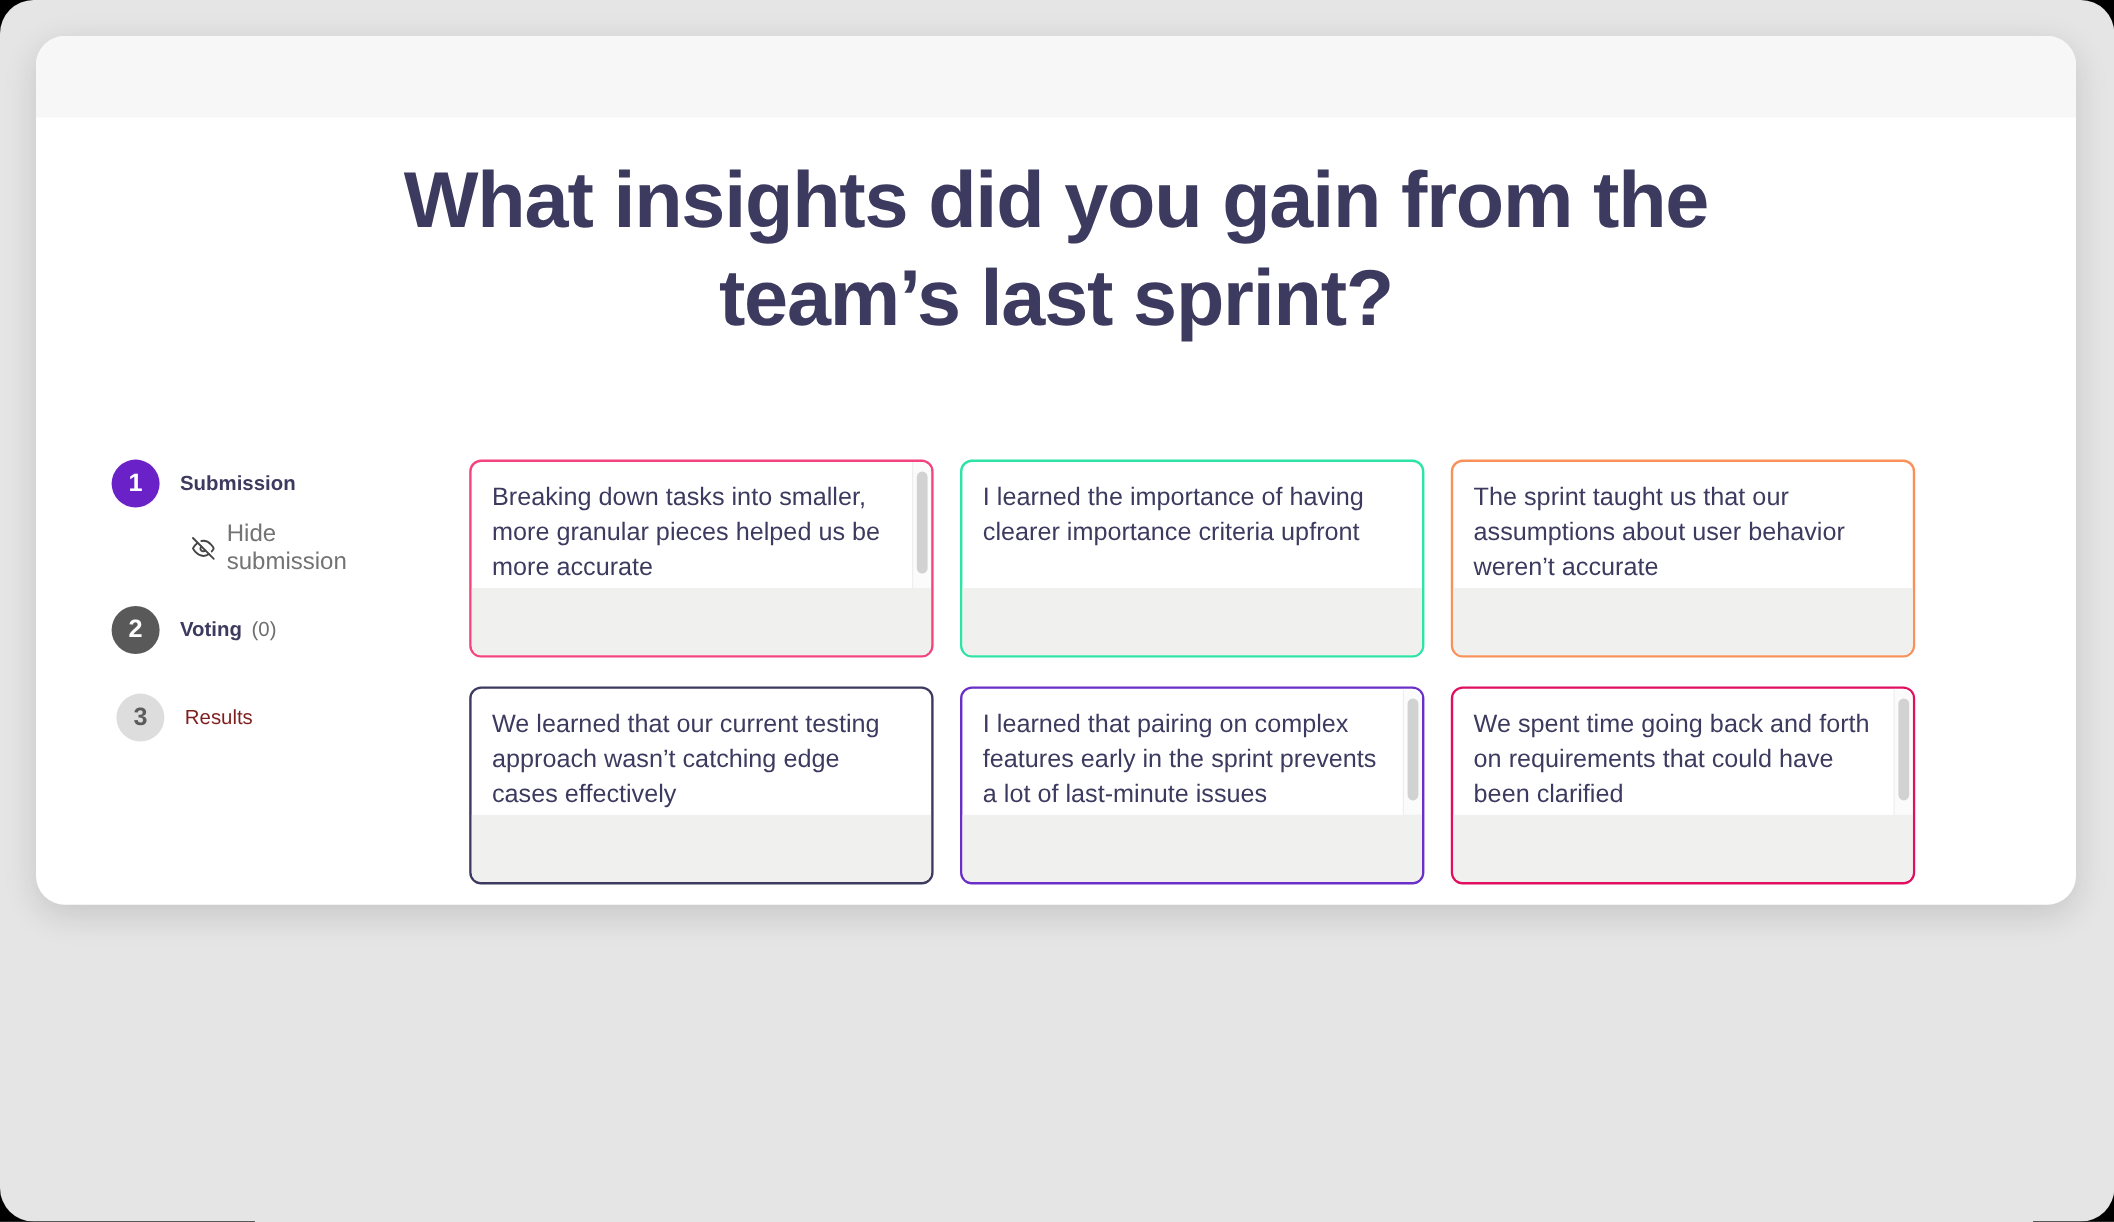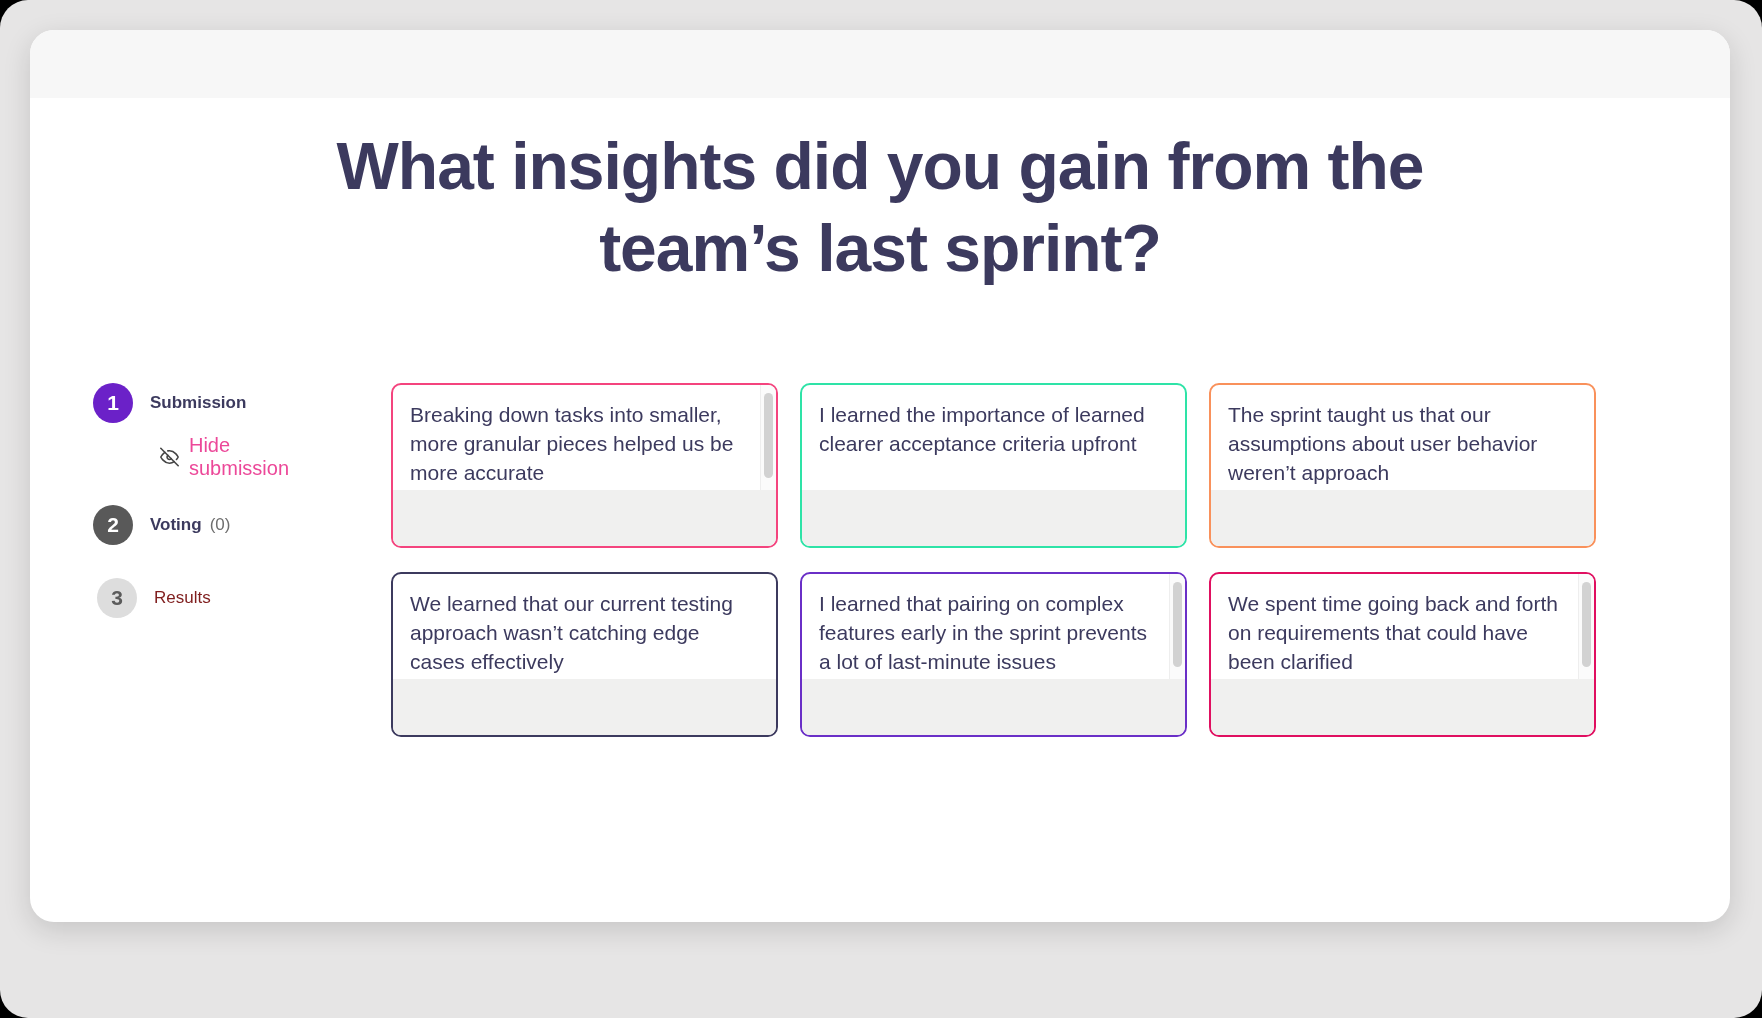--- a/index.html
+++ b/index.html
@@ -11,21 +11,21 @@
     width: 1762px;
     height: 1018px;
     background: #E6E5E5;
     border-radius: 28px;
     overflow: hidden;
   }
 
   .window {
     position: absolute;
     left: 30px; top: 30px;
-    width: 1700px; height: 892px;
+    width: 1700px; height: 724px;
     background: #FFFFFF;
     border-radius: 24px;
     box-shadow: 0 8px 28px rgba(0,0,0,0.14);
     overflow: hidden;
   }
 
   .window-header {
     height: 68px;
     background: #F7F7F7;
   }
@@ -68,21 +68,21 @@
   .step-label .count { font-weight: 400; color: #6E6E6E; margin-left: 8px; }
   .step-label.muted { color: #7f1d1d; font-weight: 400; }
 
   .substep-row {
     position: absolute;
     left: 130px; top: 404px;
     display: flex; align-items: center; gap: 10px;
     color: #454545;
     cursor: pointer;
   }
-  .substep-row .substep-label { font-size: 20px; color: #ec4899; }
+  .substep-row .substep-label { font-size: 20px; color: #737373; }
   .eye-off-icon { width: 26px; height: 26px; display: block; }
 
   
   .cards-grid {
     position: absolute;
     left: 361px; top: 353px;
     display: grid;
     grid-template-columns: repeat(3, 387px);
     grid-auto-rows: 165px;
     column-gap: 22px;
@@ -175,26 +175,26 @@
 
       <div class="card" style="border-color: rgb(244, 68, 126);">
         <div class="card-text">Breaking down tasks into smaller, more granular pieces helped us be more accurate</div>
         <div class="card-scrollbar">
             <div class="thumb"></div>
           </div>
         <div class="card-footer"></div>
       </div>
 
       <div class="card" style="border-color: rgb(46, 227, 167);">
-        <div class="card-text">I learned the importance of learned clearer acceptance criteria upfront</div>
+        <div class="card-text">I learned the importance of having clearer importance criteria upfront</div>
         <div class="card-footer"></div>
       </div>
 
       <div class="card" style="border-color: rgb(249, 145, 91);">
-        <div class="card-text">The sprint taught us that our assumptions about user behavior weren’t approach</div>
+        <div class="card-text">The sprint taught us that our assumptions about user behavior weren’t accurate</div>
         <div class="card-footer"></div>
       </div>
 
       <div class="card" style="border-color: rgb(60, 58, 94); padding-left: 48px;">
         <div class="card-text">We learned that our current testing approach wasn’t catching edge cases effectively</div>
         <div class="card-footer"></div>
       </div>
 
       <div class="card" style="border-color: rgb(106, 47, 199); padding-left: 36px;">
         <div class="card-text">I learned that pairing on complex features early in the sprint prevents a lot of last-minute issues</div>

